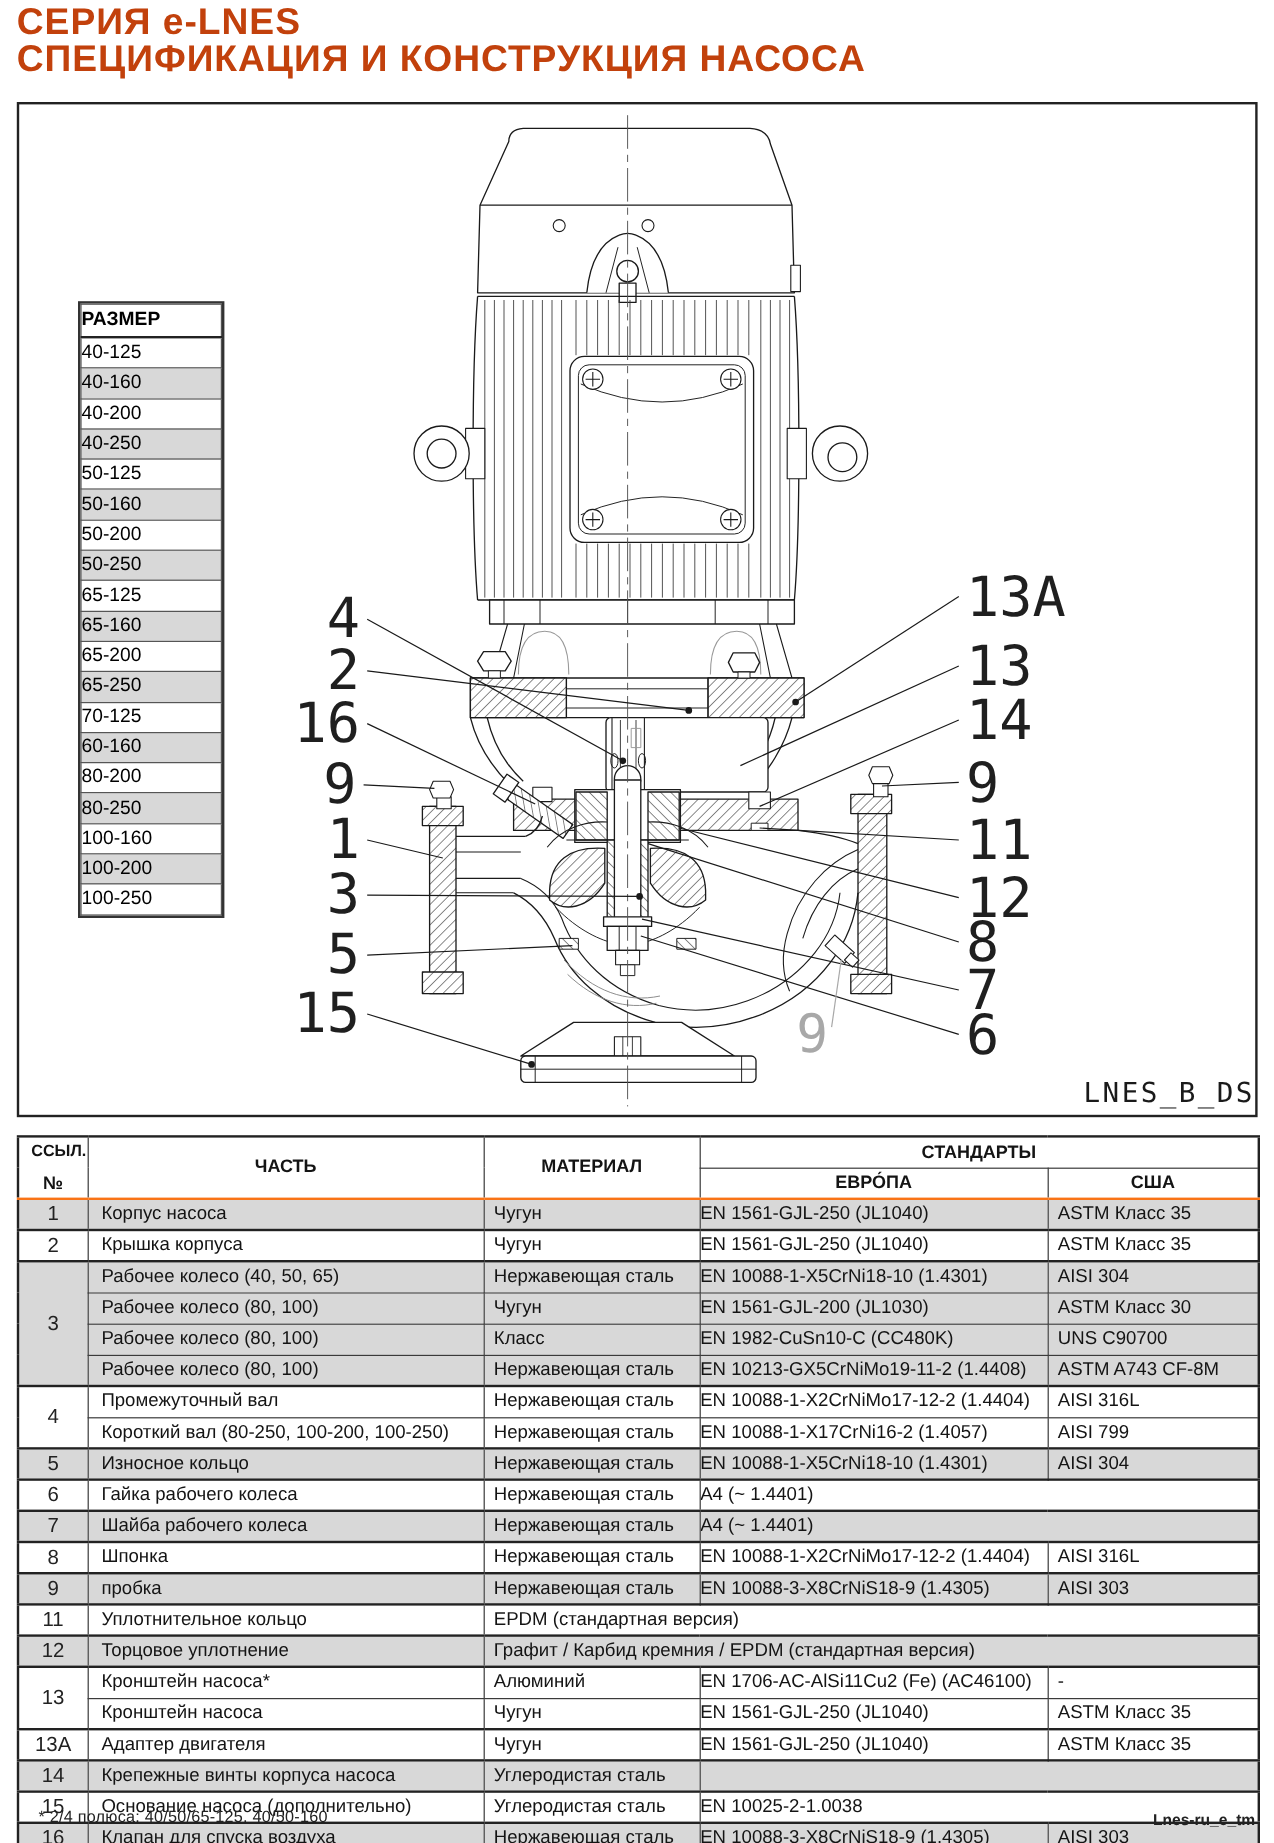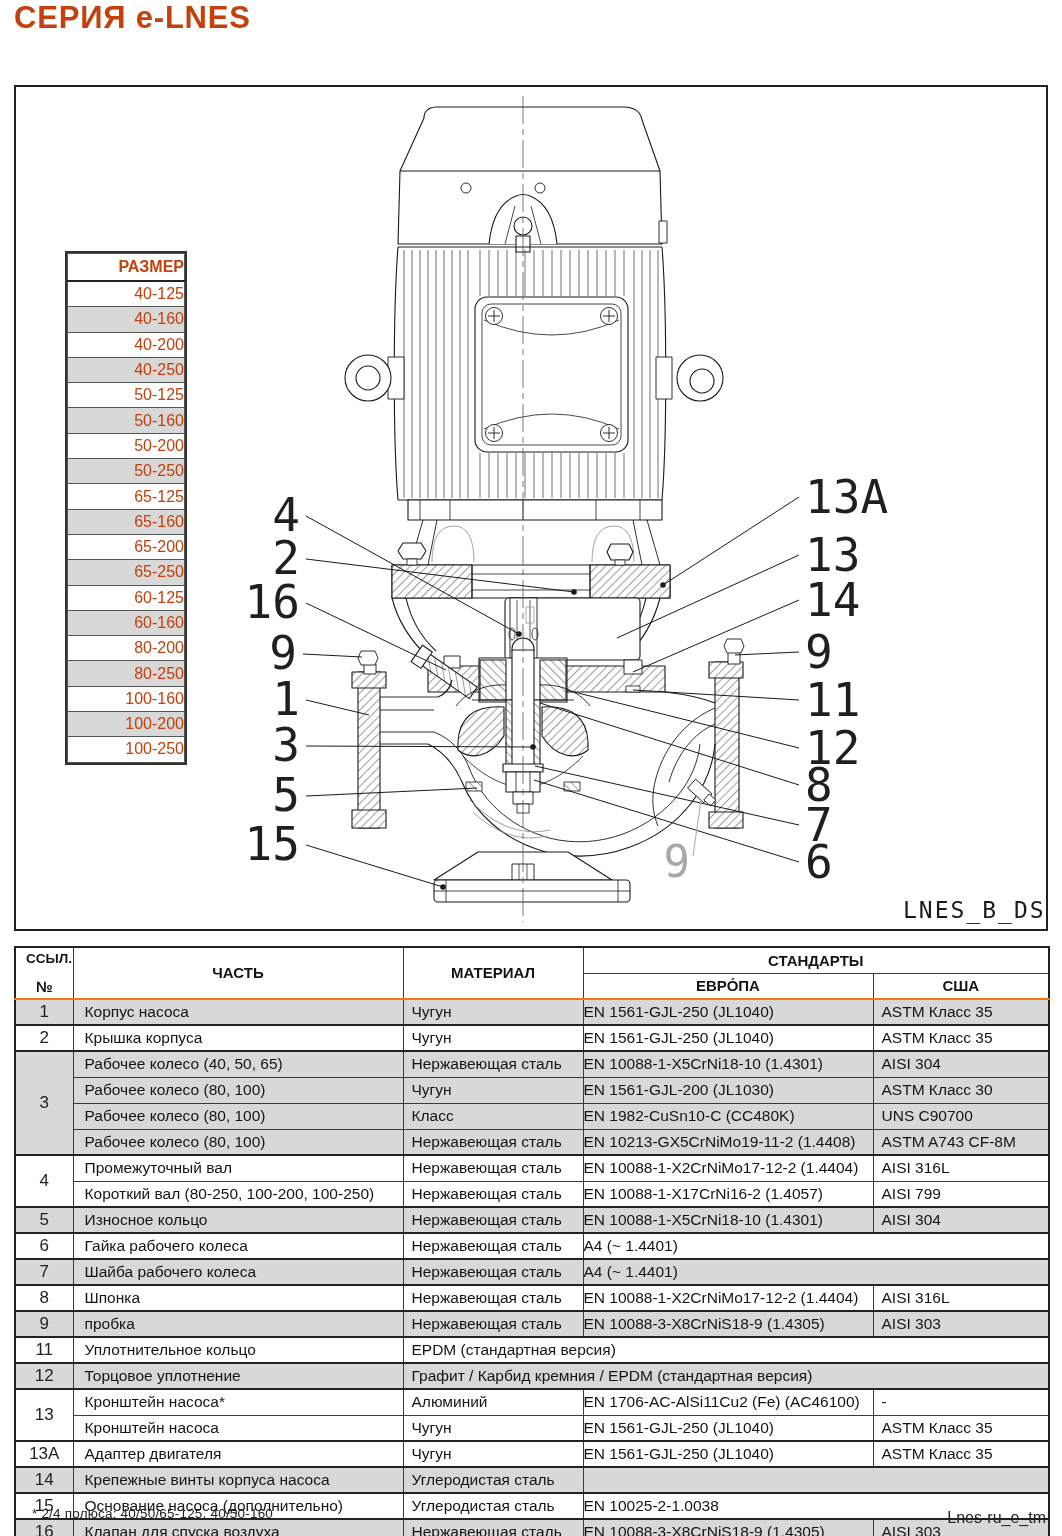--- a/index.html
+++ b/index.html
@@ -1,46 +1,47 @@
 <!DOCTYPE html>
 <html><head>
 <meta charset="utf-8">
 <style>
   html,body{margin:0;padding:0;background:#fff;}
   body{width:1062px;height:1536px;position:relative;font-family:"Liberation Sans",sans-serif;color:#111;overflow:hidden;}
   .title{position:absolute;left:14px;top:2px;font-weight:800;font-size:31px;line-height:31px;letter-spacing:.8px;color:#c2410c;white-space:nowrap;}
   #draw-svg{position:absolute;left:0;top:0;width:1062px;height:1536px;}
   
   .szwrap{position:absolute;left:65px;top:251px;border:2px solid #333;background:#fff;}
-  .szt{border-collapse:collapse;font-size:16px;text-align:right;color:#c2410c;}
+  .szt{border-collapse:collapse;font-size:16px;text-align:left;color:#000000;}
   .szt td{border:1px solid #555;width:116px;height:24.3px;padding:0;line-height:1;}
   .szt td.hd{font-weight:bold;border-bottom:2px solid #222;height:26px;font-size:16px;}
   .szt tr.sh td{background:#d8d8d8;}
   
   .parts{position:absolute;left:14px;top:946px;width:1034px;border-collapse:collapse;table-layout:fixed;font-size:15.5px;color:#141414;background:#fff;border:2px solid #222;}
   .parts th,.parts td{border:1.5px solid #3a3a3a;box-sizing:border-box;padding:1px 8px;height:26px;overflow:hidden;white-space:nowrap;line-height:1.15;}
   .parts thead th{font-weight:bold;font-size:15px;background:#fff;border-bottom:2px solid #f97316;}
   .parts thead tr:first-child th{border-top:2px solid #222;}
   .parts td.c-ref{text-align:center;font-size:17px;color:#222;padding:1px 2px;}
   .parts td.c-part{padding-left:11px;}
   .parts td.c-eu{padding-left:0;}
   .parts tr.sh td{background:#d8d8d8;}
   .parts tbody tr td{border-top:1px solid #777;}
   .parts tbody tr.g td{border-top:2px solid #222;}
   .refh{padding:2px 2px;}
   .refh .l1{font-size:13.5px;text-align:left;padding-left:2px;}
   .refh .l2{font-size:15px;text-align:center;margin-top:12px;}
   .foot{position:absolute;left:32px;top:1506px;font-size:13.5px;color:#222;letter-spacing:.2px;}
-  .doccode{position:absolute;right:16px;top:1509px;font-size:16px;color:#222;}
+  .doccode{position:absolute;right:16px;top:1509px;font-size:13px;color:#222;font-weight:bold;}
 </style>
 </head>
 <body>
 
 <div class="title">
   <div>СЕРИЯ e-LNES</div>
+  <div>СПЕЦИФИКАЦИЯ И КОНСТРУКЦИЯ НАСОСА</div>
 </div>
 
 <svg id="draw-svg" viewBox="0 0 1062 1536" xmlns="http://www.w3.org/2000/svg">
   <defs>
     <pattern id="h1" width="6" height="6" patternUnits="userSpaceOnUse" patternTransform="rotate(45)">
       <rect width="6" height="6" fill="#fff"></rect>
         <line x1="0" y1="0" x2="0" y2="6" stroke="#3c3c3c" stroke-width="1"></line>
     </pattern>
     <pattern id="h2" width="6" height="6" patternUnits="userSpaceOnUse" patternTransform="rotate(-45)">
       <rect width="6" height="6" fill="#fff"></rect>
@@ -262,21 +263,21 @@
         <tr class="sh">
           <td>65-160</td>
         </tr>
         <tr>
           <td>65-200</td>
         </tr>
         <tr class="sh">
           <td>65-250</td>
         </tr>
         <tr>
-          <td>60-125</td>
+          <td>70-125</td>
         </tr>
         <tr class="sh">
           <td>60-160</td>
         </tr>
         <tr>
           <td>80-200</td>
         </tr>
         <tr class="sh">
           <td>80-250</td>
         </tr>

